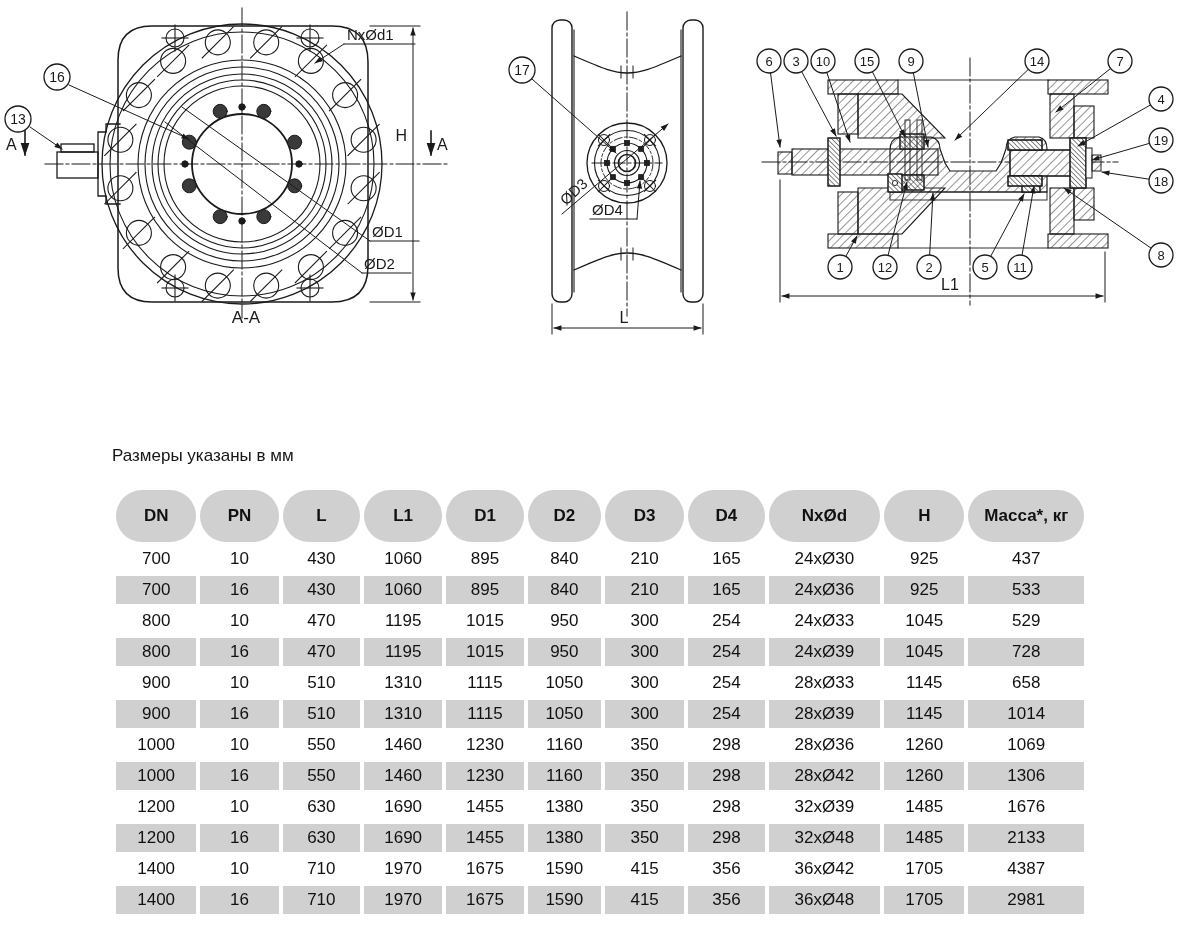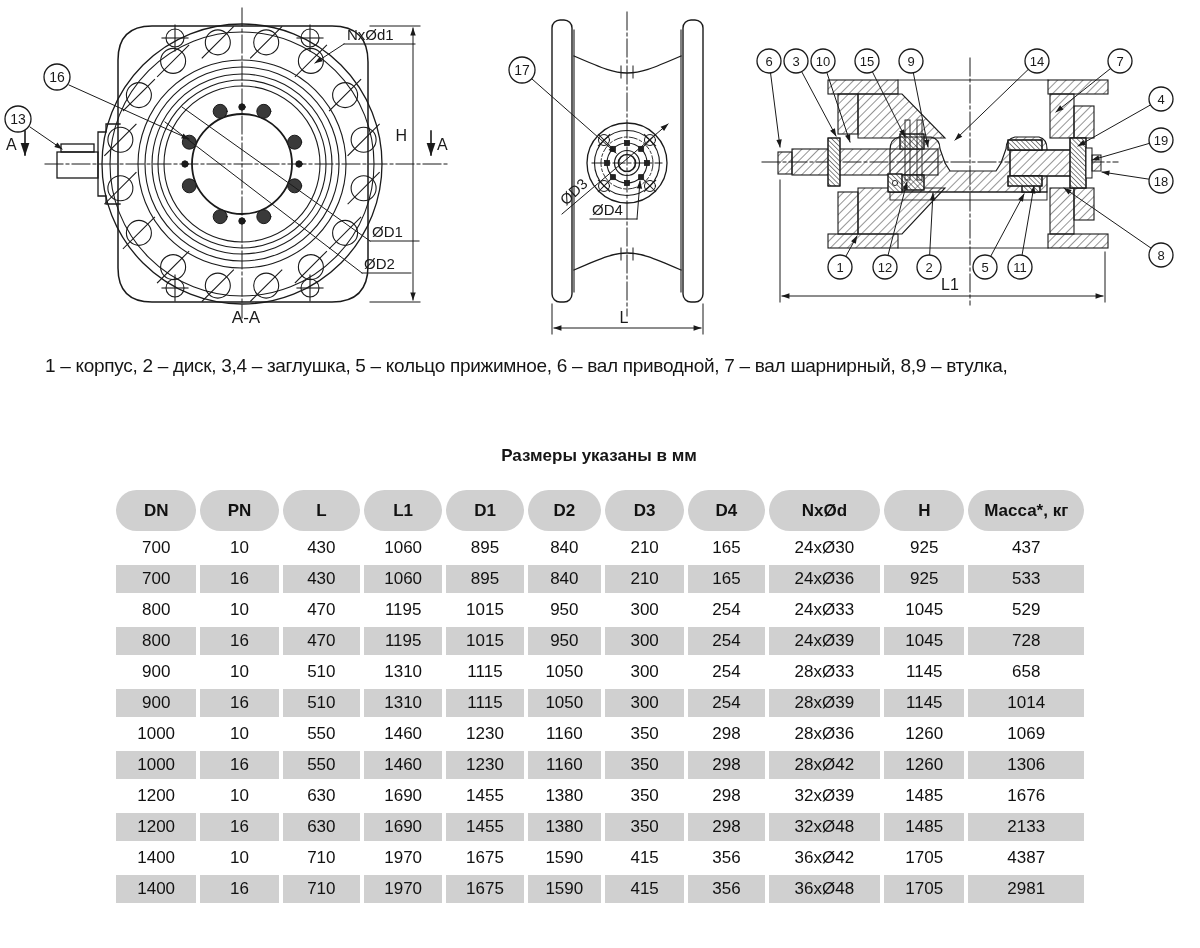--- a/index.html
+++ b/index.html
@@ -6,29 +6,29 @@
   body{
     width:1200px;height:948px;background:#ffffff;position:relative;overflow:hidden;
     font-family:"Liberation Sans",sans-serif;color:#111;
   }
   svg text{font-family:"Liberation Sans",sans-serif;fill:#1a1a1a;}
   .legend{
     position:absolute;left:45px;top:351px;width:1130px;
     font-size:19px;line-height:29px;letter-spacing:-0.3px;color:#151515;
   }
   .units-note{
-    position:absolute;left:112px;top:446px;width:974px;text-align:center;
-    font-weight:bold;font-size:17px;color:#151515;
+    position:absolute;left:112px;top:446px;width:974px;text-align:left;
+    font-weight:normal;font-size:17px;color:#151515;
   }
   table.dims{
     position:absolute;left:112px;top:487px;width:976px;
     border-collapse:separate;border-spacing:4px 3px;table-layout:fixed;
   }
   table.dims th{
-    background:#d0d0d0;height:41px;font-size:17px;font-weight:bold;
+    background:#d0d0d0;height:52px;font-size:17px;font-weight:bold;
     text-align:center;vertical-align:middle;padding:0;border-radius:28px;
   }
   table.dims td{
     height:28px;font-size:17px;text-align:center;vertical-align:middle;padding:0;
     background:#ffffff;
   }
   table.dims tr.alt td{background:#d0d0d0;}
 </style>
 </head>
 <body>
@@ -396,21 +396,20 @@
         <g>
           <line x1="1022.0437714226257" y1="255.17532248338" x2="1034" y2="186" stroke-width="1" marker-end="url(#arr)"></line>
           <circle cx="1020" cy="267" r="12" fill="#fff" stroke-width="1.3"></circle>
           <text x="1020" y="271.5" font-size="13" text-anchor="middle" stroke="none">11</text>
         </g>
       </g>
   </g>
 </svg>
 
 <div class="legend">
-  <div>1 – корпус, 2 – диск, 3,4 – заглушка, 5 – кольцо прижимное, 6 – вал приводной, 7 – вал шарнирный, 8,9 – втулка,</div>
 </div>
 
 <div class="units-note">Размеры указаны в мм</div>
 
 <table class="dims">
   <colgroup id="dims-cols">
       <col style="width: 80px;">
       <col style="width: 78px;">
       <col style="width: 77px;">
       <col style="width: 78px;">

